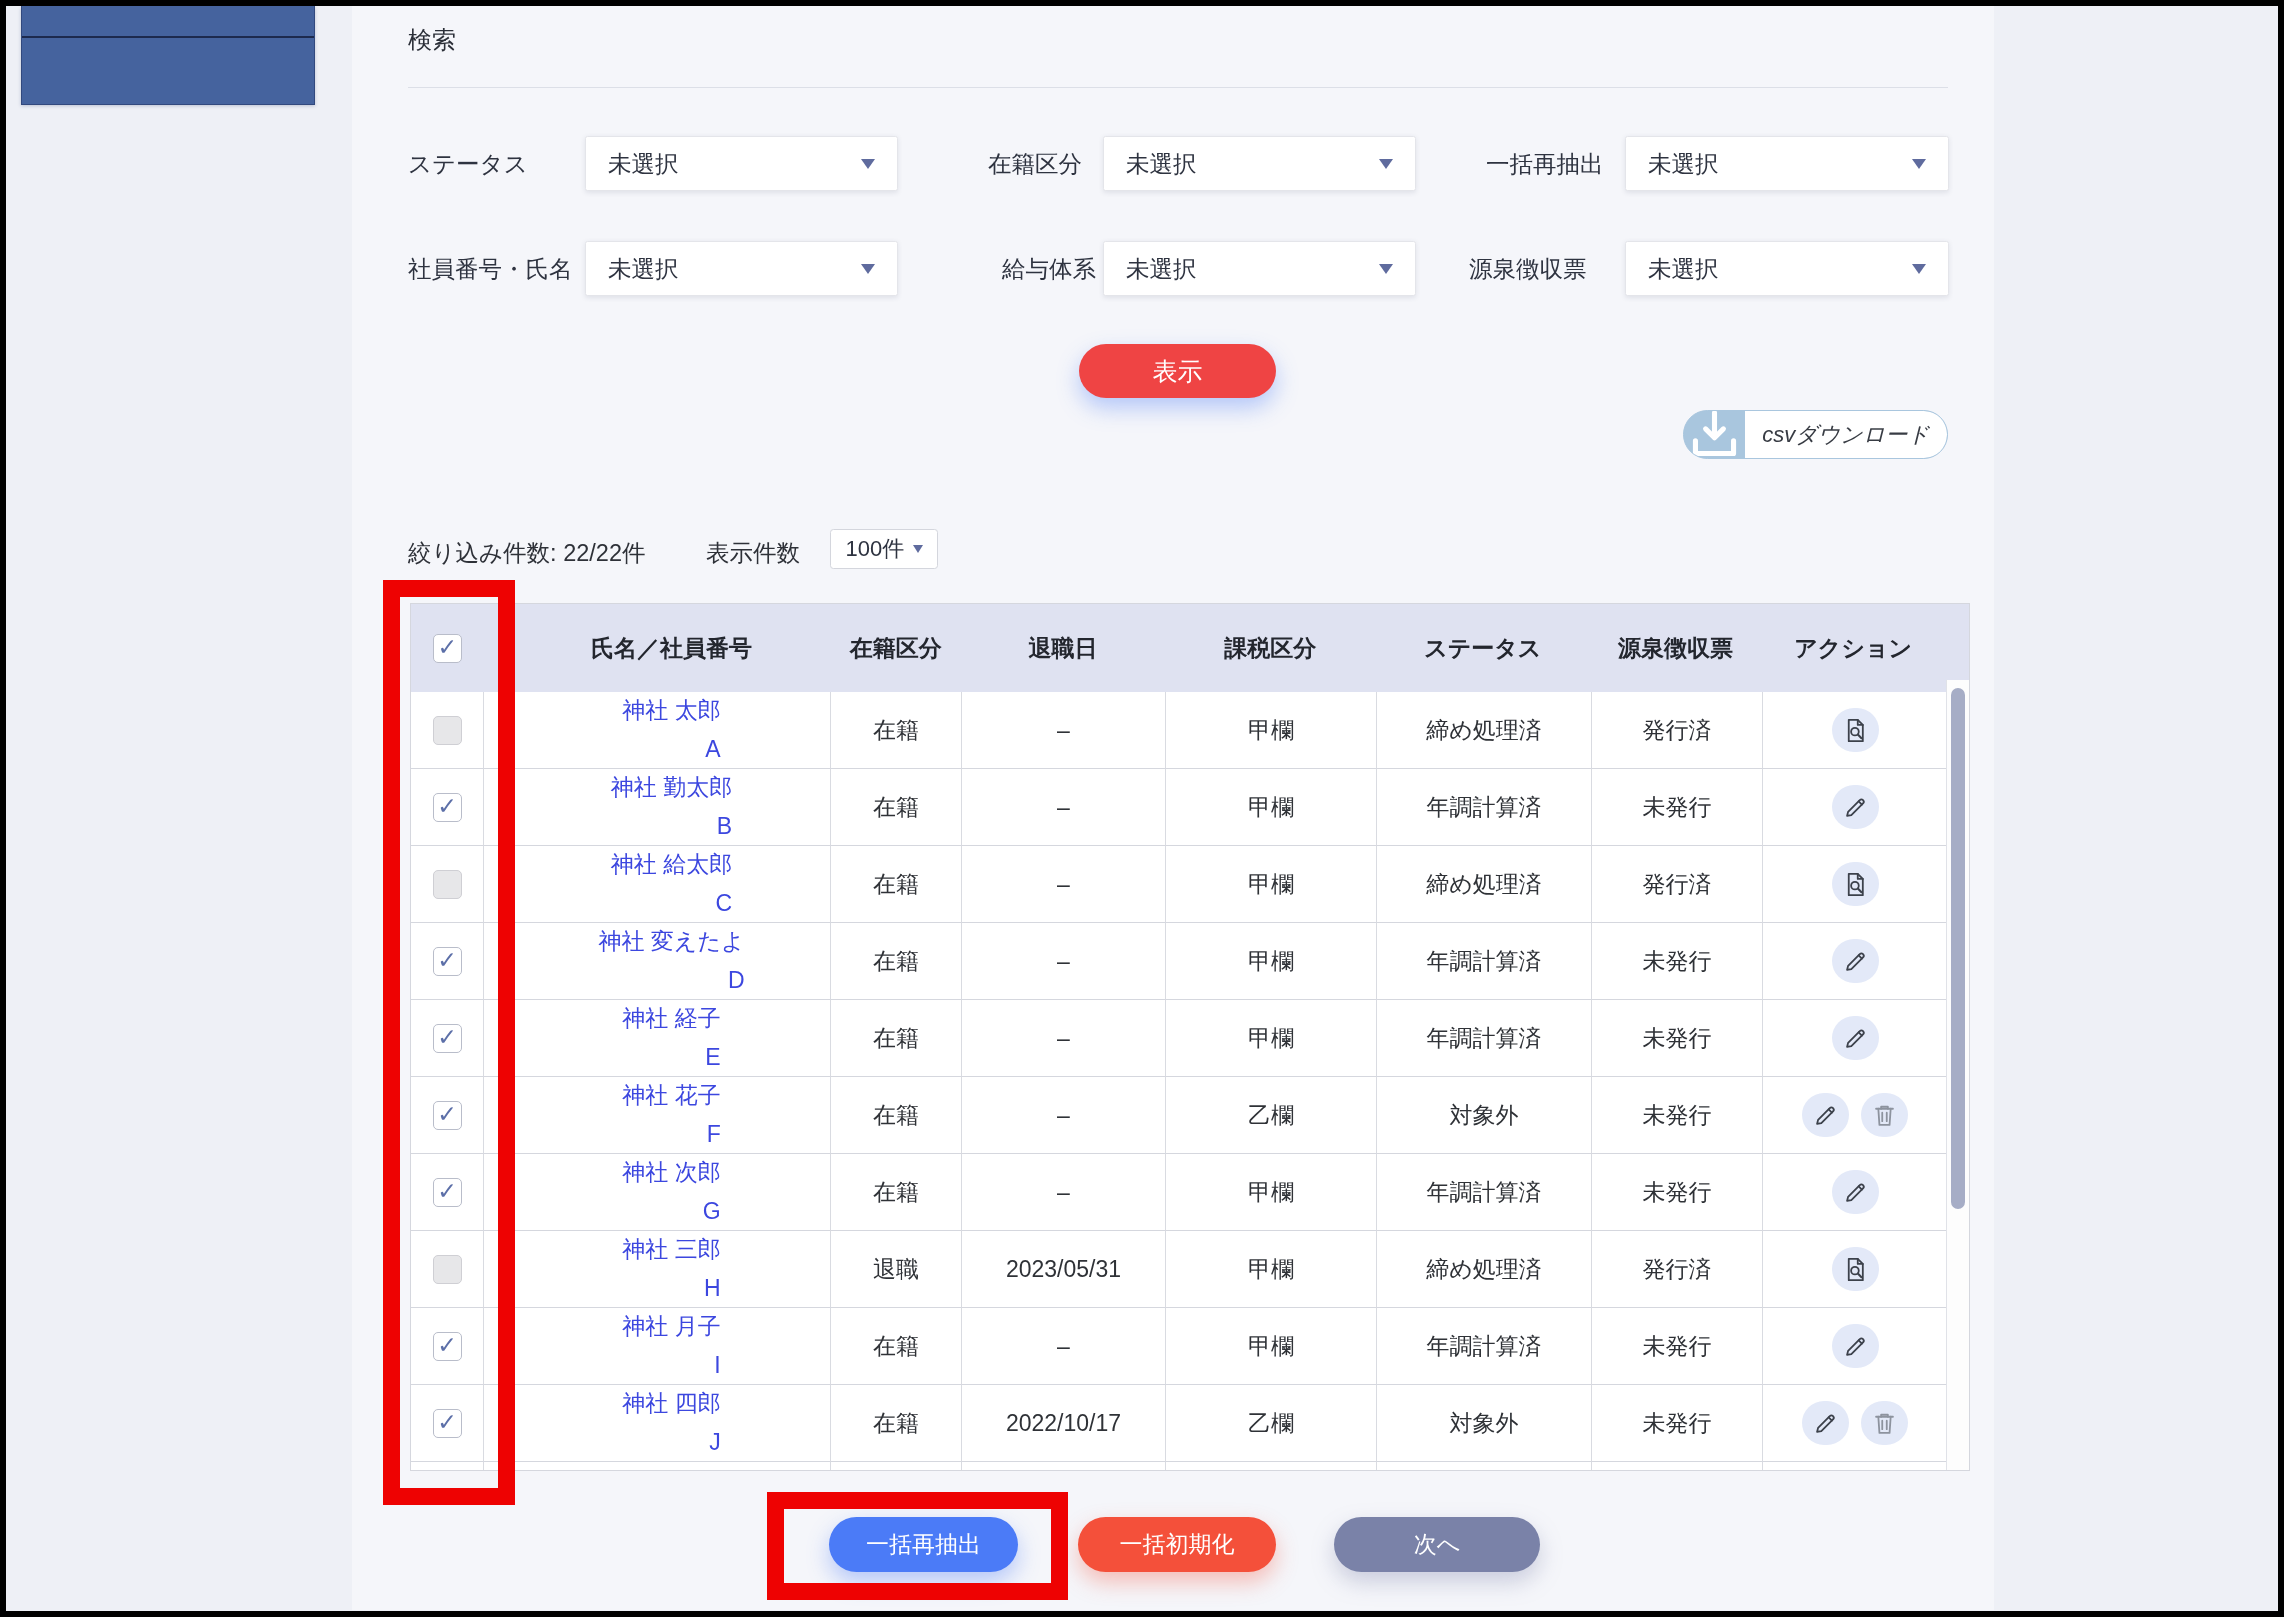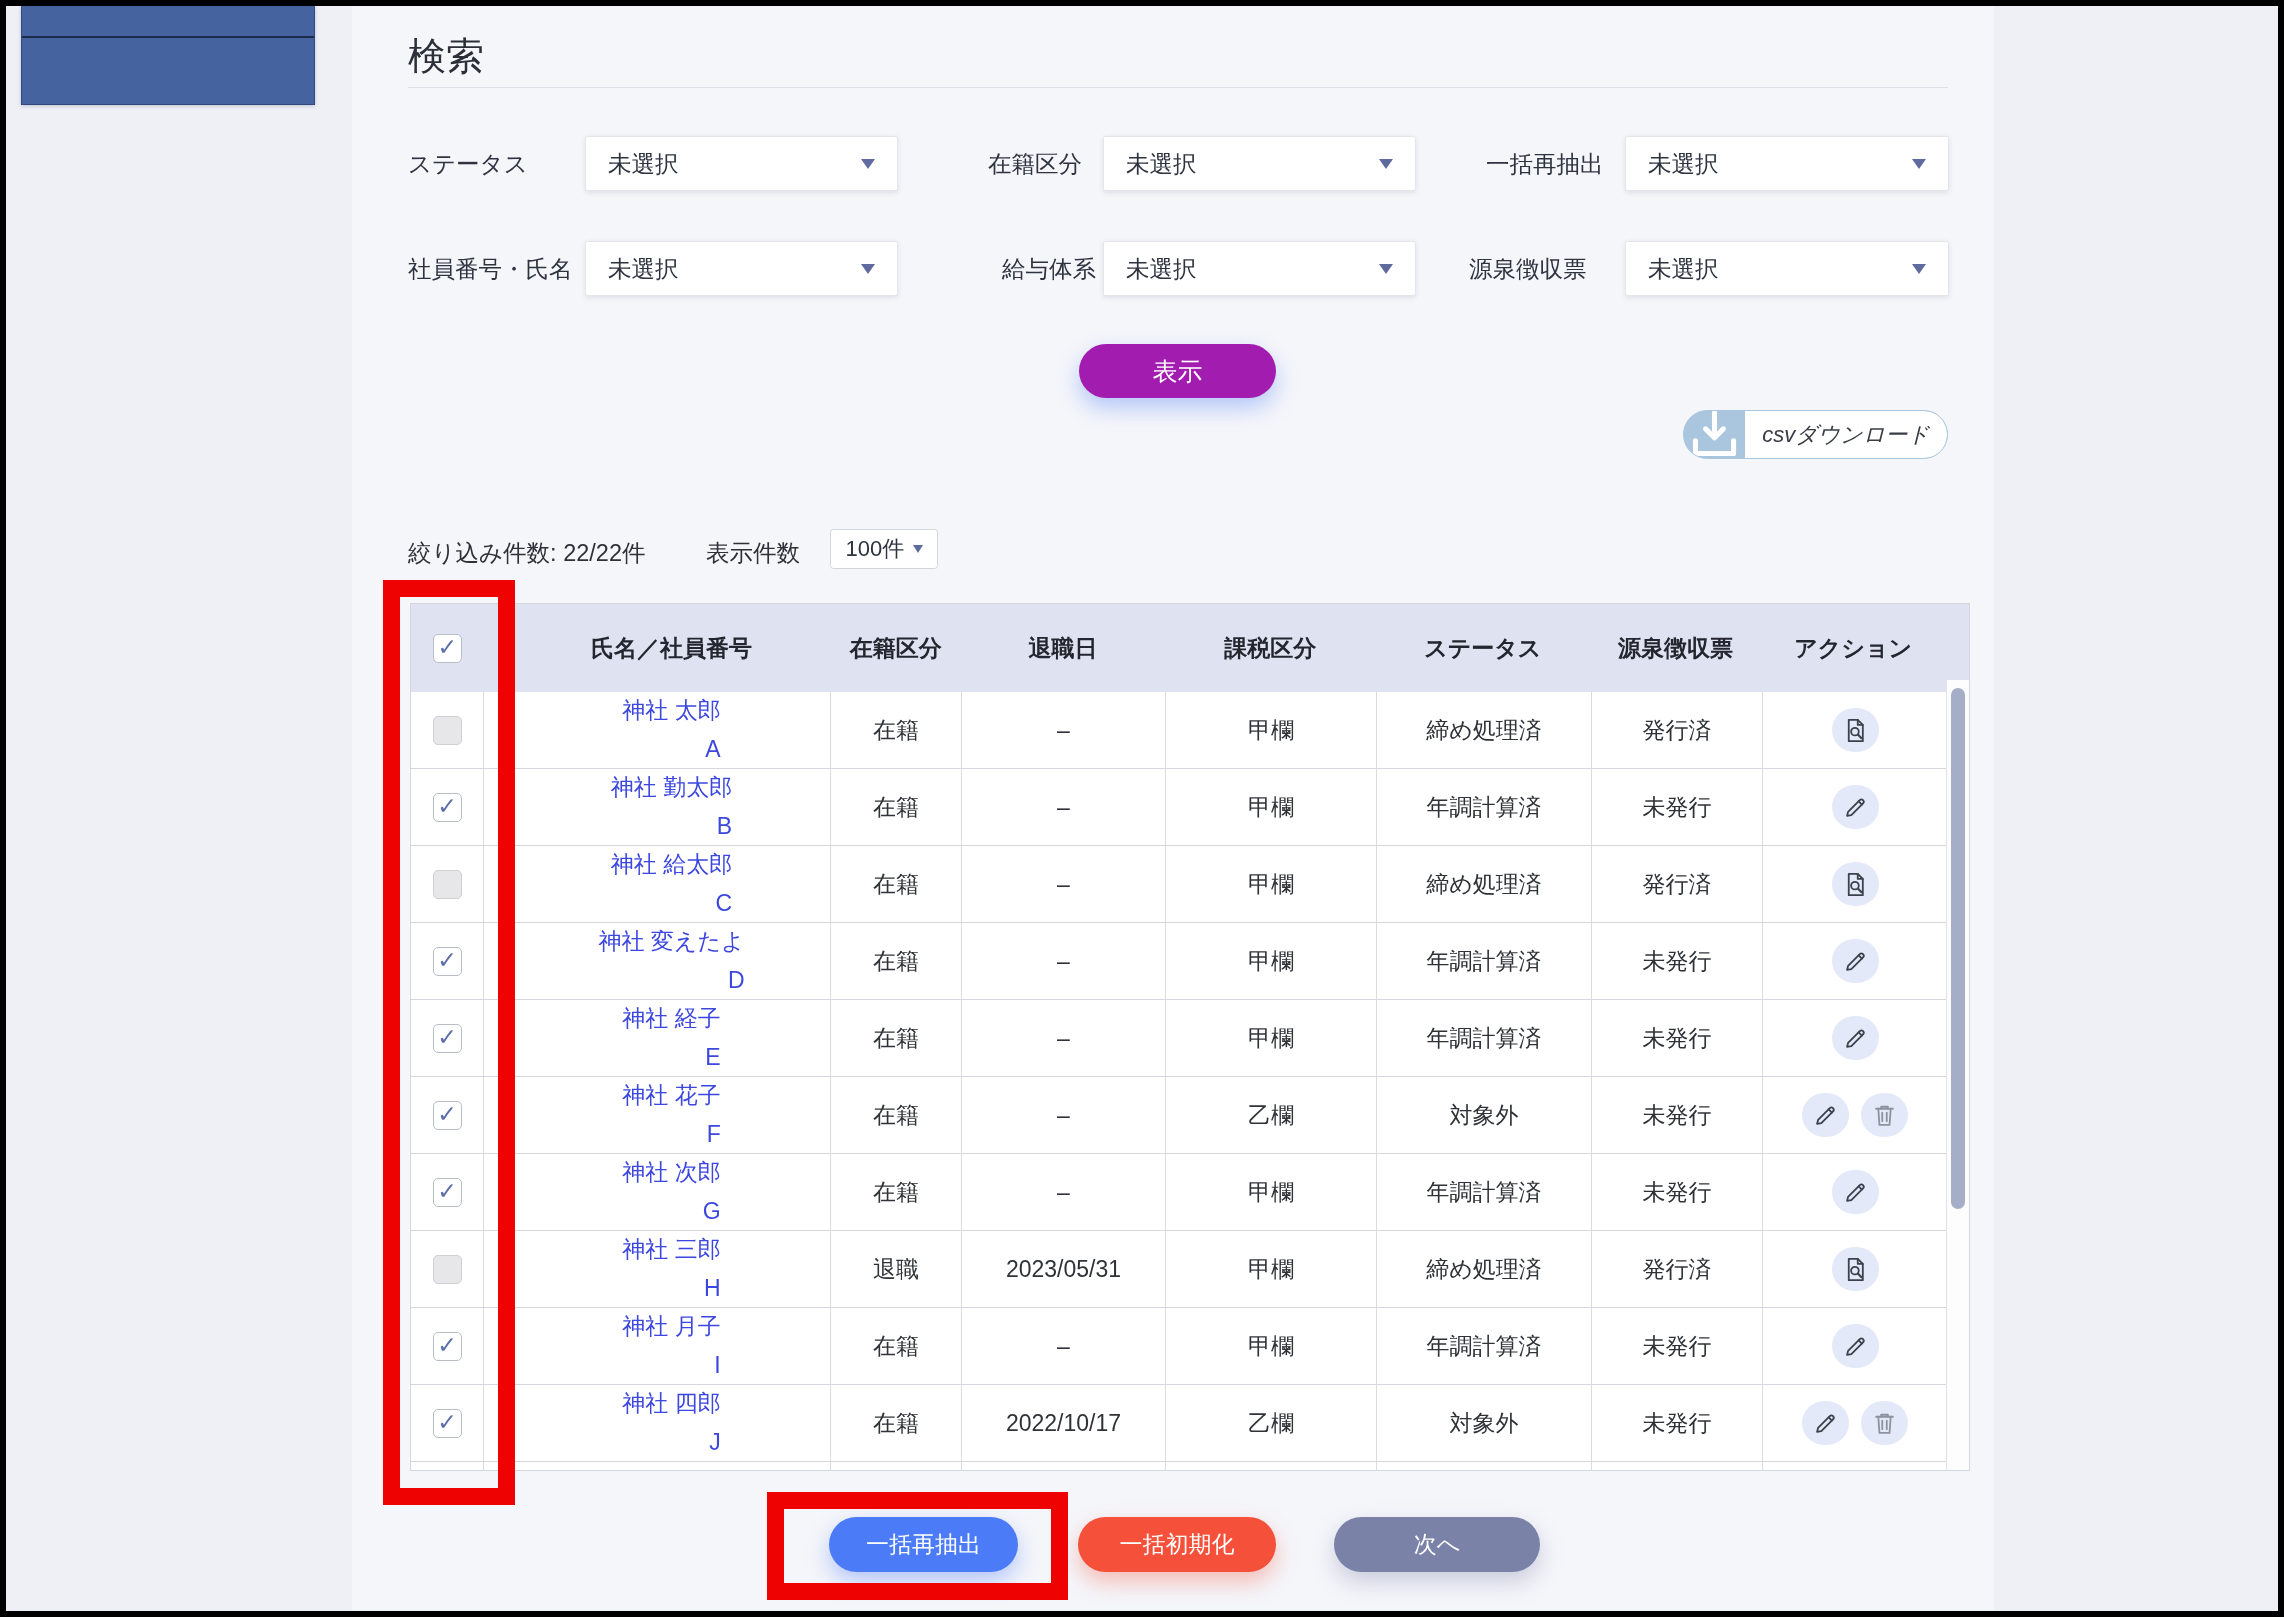--- a/index.html
+++ b/index.html
@@ -13,21 +13,21 @@
   .sidebar-box{position:absolute;left:15px;top:0;width:294px;height:99px;
     background:#45639e;border:0.8px solid #32497e;border-top:none;
     box-shadow:0 1.7px 3.4px rgba(40,60,110,.25);}
   .sidebar-partial{position:absolute;left:0;top:0;width:100%;height:32px;
     border-bottom:2.5px solid #1d2a4e;background:#45639e;}
   .sidebar-active{position:absolute;left:0;top:34px;width:100%;height:64px;
     display:flex;align-items:center;justify-content:center;
     color:#fff;font-size:23px;letter-spacing:0.8px;}
   
   .content-panel{position:absolute;left:346px;top:0;width:1642px;height:1604px;background:#f5f6fa;}
-  .search-title{position:absolute;left:402px;top:25px;font-size:38px;color:#2b2f38;}
+  .search-title{position:absolute;left:402px;top:18px;font-size:24px;color:#2b2f38;}
   .search-divider{position:absolute;left:402px;top:81px;width:1540px;height:0.8px;background:#dcdfe7;}
   
   .filter{position:absolute;height:55px;}
   .flabel{position:absolute;left:0;top:50%;transform:translateY(-50%);font-size:23.5px;color:#2e3340;white-space:nowrap;}
   .dropdown{position:absolute;top:0;height:55px;background:#fff;border:0.8px solid #e4e5ea;border-radius:2.5px;
     box-shadow:0 1.7px 5px rgba(40,50,80,.10);display:flex;align-items:center;padding:0 22px;font-size:23.5px;color:#2e3340;cursor:pointer;}
   .dropdown .val{flex:1;}
   .caret{width:0;height:0;border-left:7.6px solid transparent;border-right:7.6px solid transparent;border-top:10px solid #5f6b9e;margin-left:11.8px;}
   .f1{left:402px;top:130px;} .f1 .dropdown{left:177px;width:313px;}
   .f2{left:982px;top:130px;} .f2 .dropdown{left:115px;width:313px;}
@@ -129,21 +129,21 @@
     </div>
   </div>
   <div class="filter f6">
     <span class="flabel">源泉徴収票</span>
     <div class="dropdown">
       <span class="val">未選択</span>
       <span class="caret"></span>
     </div>
   </div>
 
-  <button class="pill show-btn" style="background: #a21caf;">表示</button>
+  <button class="pill show-btn" style="background: #ef4444;">表示</button>
 
   <div class="csv-btn">
     <span class="csv-icon-seg">
         <svg id="svg-download" viewBox="0 0 24 24" fill="none" stroke="#ffffff" stroke-width="2" stroke-linecap="round" stroke-linejoin="round">
     <path d="M12 3.5V13"></path>
           <path d="M8.5 9.8L12 13.3 15.5 9.8"></path>
           <path d="M4.5 14.5v5h15v-5"></path>
   </svg>
       </span>
     <span class="csv-text-seg">csvダウンロード</span>

